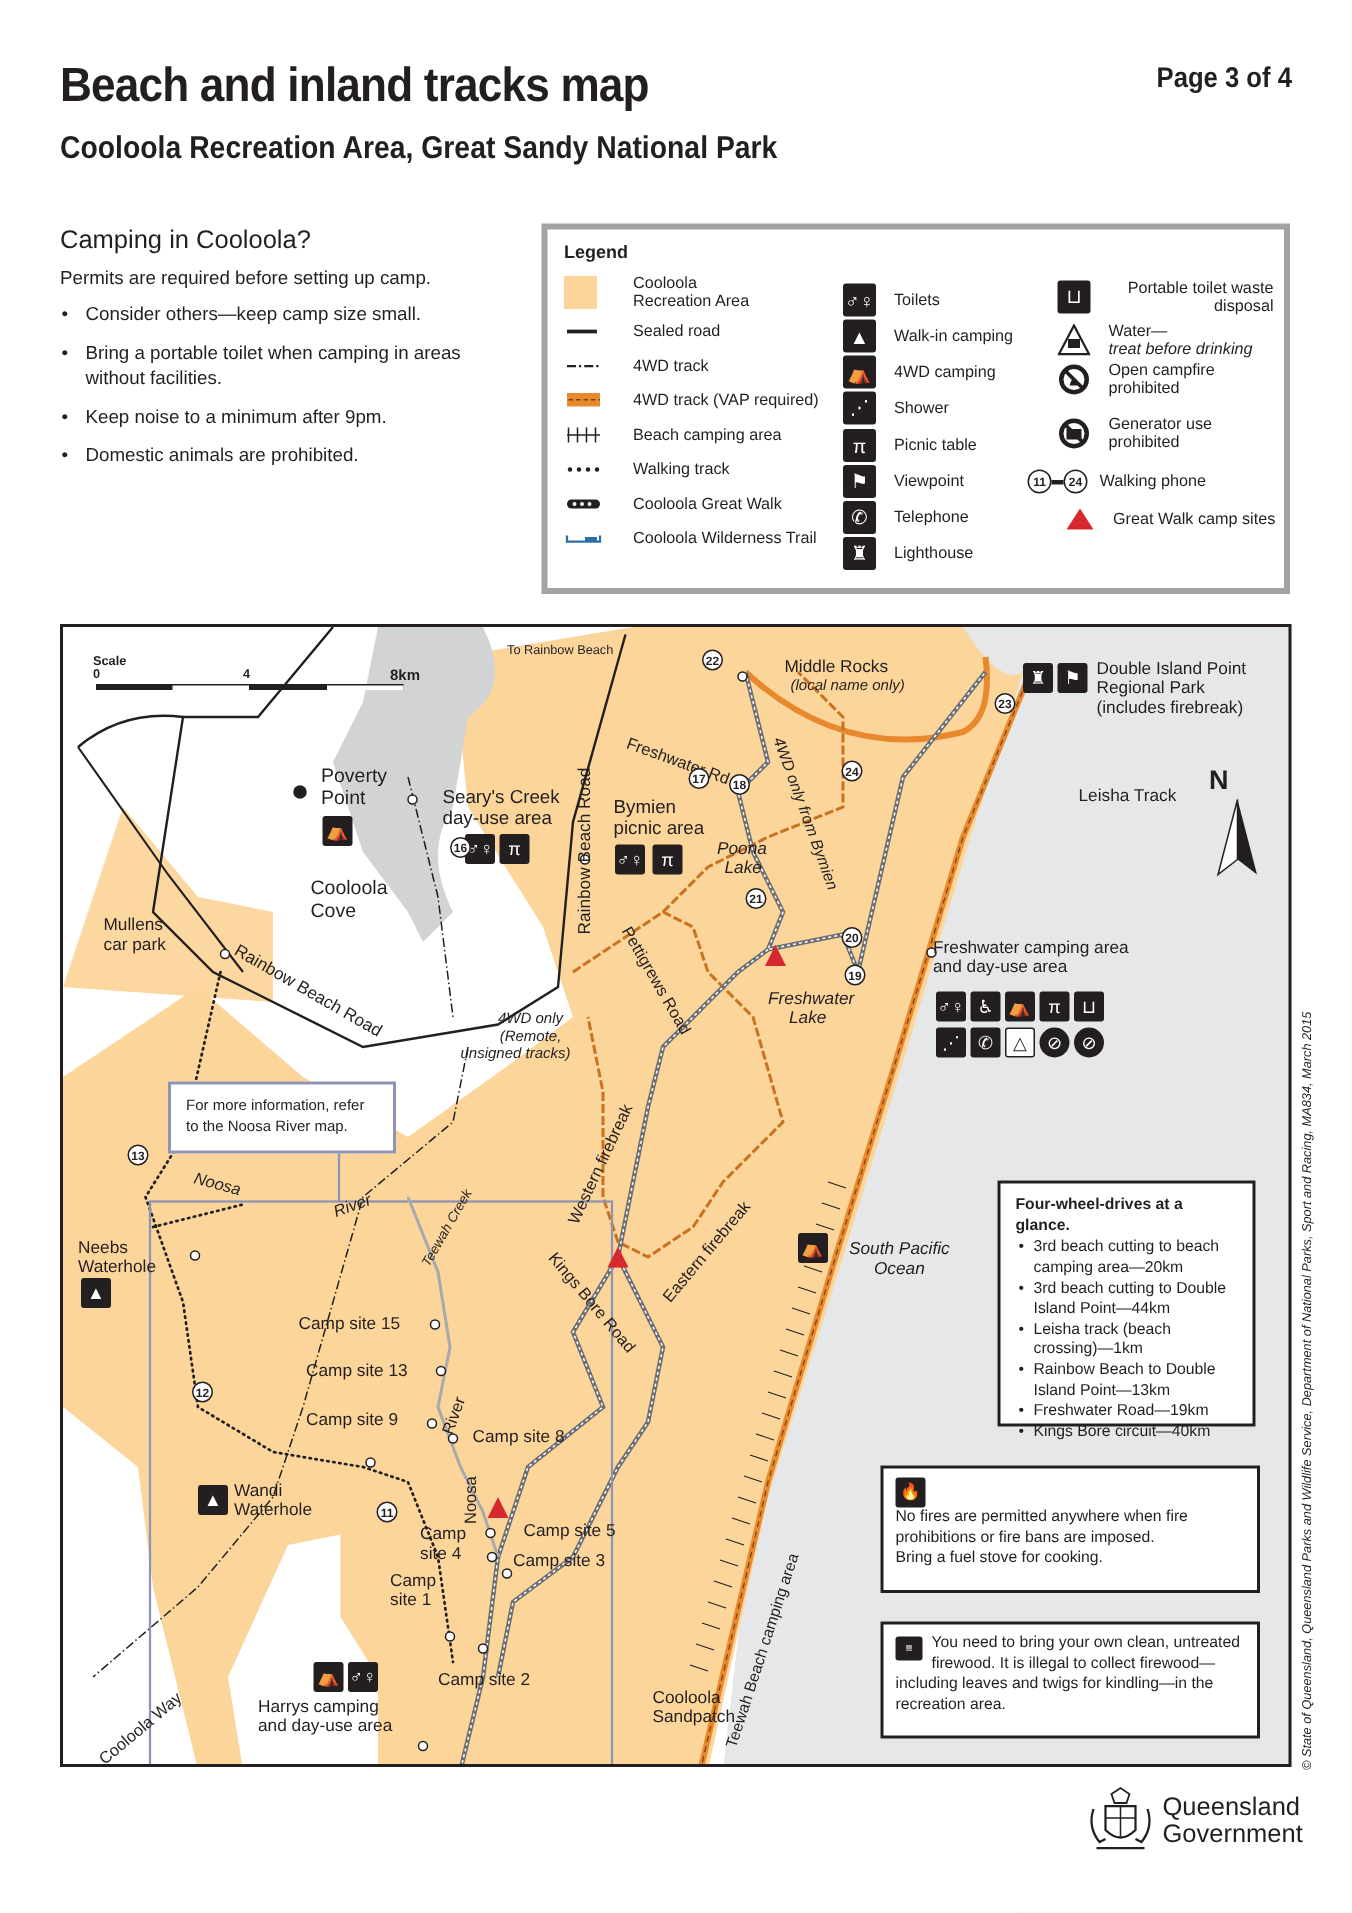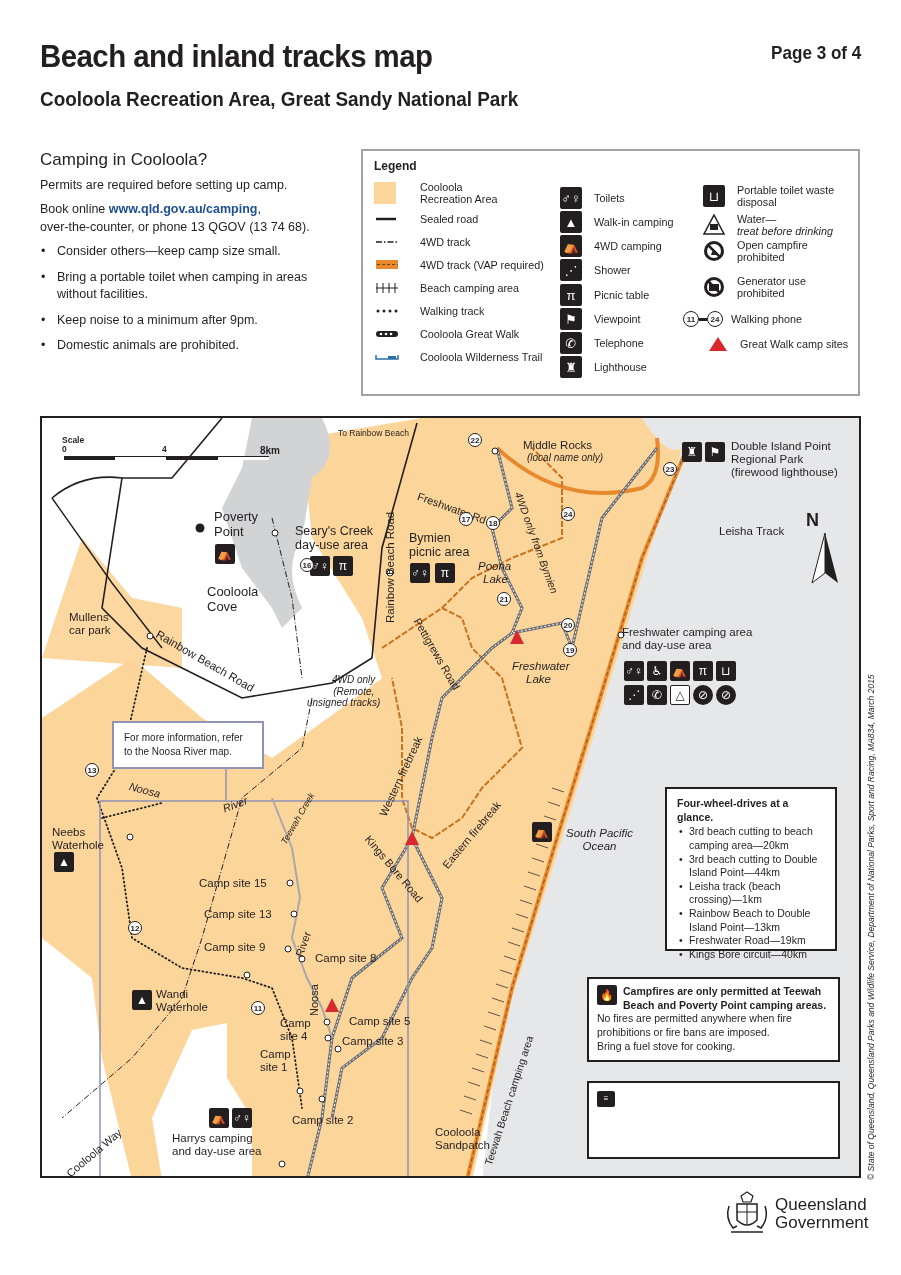--- a/index.html
+++ b/index.html
@@ -11,21 +11,21 @@
   .page-subtitle { position: absolute; left: 40px; top: 87px; font-size: 21px; font-weight: bold; transform: scaleX(0.9); transform-origin: left; }
 
   .camping { position: absolute; left: 40px; top: 148px; width: 300px; font-size: 12.5px; line-height: 1.4; }
   .camping h2 { font-size: 17px; font-weight: normal; margin-bottom: 5px; }
   .camping p { margin-bottom: 7px; }
   .camping .link { color: #1d4f91; font-weight: bold; }
   .camping ul { list-style: none; }
   .camping li { position: relative; padding-left: 17px; margin-bottom: 8px; }
   .camping li::before { content: "•"; position: absolute; left: 1px; top: 0; }
 
-  .legend { position: absolute; left: 361px; top: 149px; width: 499px; height: 247px; border: 2px solid #a3a3a3; font-size: 10.8px; }
+  .legend { position: absolute; left: 361px; top: 149px; width: 499px; height: 247px; border: 4px solid #a3a3a3; font-size: 10.8px; }
   .legend-title { position: absolute; left: 11px; top: 8px; font-weight: bold; font-size: 12px; }
   .lg-item { position: absolute; display: flex; align-items: center; }
   .lg-sym { width: 36px; height: 14px; position: relative; margin-right: 10px; flex-shrink: 0; }
   .lg-icon { width: 22px; height: 22px; background: #231f20; border-radius: 2px; color: #fff; display: flex; align-items: center; justify-content: center; font-size: 13px; margin-right: 12px; flex-shrink: 0; }
 
   .map { position: absolute; left: 40px; top: 416px; width: 821px; height: 762px; border: 2px solid #231f20; overflow: hidden; background: #e6e7e9; }
   .map svg { position: absolute; left: 0; top: 0; }
   .lbl { position: absolute; font-size: 11.5px; line-height: 1.15; white-space: nowrap; }
   .lbl.it { font-style: italic; }
   .ico { position: absolute; width: 20px; height: 20px; background: #231f20; color: #fff; border-radius: 2px; font-size: 12px; display: flex; align-items: center; justify-content: center; }
@@ -47,24 +47,20 @@
 </head>
 <body>
 
 <div class="page-title">Beach and inland tracks map</div>
 <div class="page-number">Page 3 of 4</div>
 <div class="page-subtitle">Cooloola Recreation Area, Great Sandy National Park</div>
 
 <div class="camping">
   <h2>Camping in Cooloola?</h2>
   <p>Permits are required before setting up camp.</p>
-  <p>
-    <span>Book online </span><span class="link">www.qld.gov.au/camping</span><span>,</span><br>
-    <span>over-the-counter, or phone 13 QGOV (13 74 68).</span>
-  </p>
   <ul>
     <li>Consider others—keep camp size small.</li>
     <li>Bring a portable toilet when camping in areas without facilities.</li>
     <li>Keep noise to a minimum after 9pm.</li>
     <li>Domestic animals are prohibited.</li>
   </ul>
 </div>
 
 <div class="legend">
   <div class="legend-title">Legend</div>
@@ -162,21 +158,21 @@
     <div class="lg-icon">✆</div>
       <span>Telephone</span>
   </div>
   <div class="lg-item" style="left:197px;top:205px;">
     <div class="lg-icon">♜</div>
       <span>Lighthouse</span>
   </div>
 
   <div class="lg-item" style="left:340px;top:33px;">
     <div class="lg-icon">⊔</div>
-      <span style="width:110px;line-height:1.15;">Portable toilet waste disposal</span>
+      <span style="width:110px;line-height:1.15;text-align:right;">Portable toilet waste disposal</span>
   </div>
   <div class="lg-item" style="left:340px;top:62px;">
     <svg width="22" height="22" style="margin-right:12px;">
         <polygon points="11,1 21,20 1,20" fill="#fff" stroke="#231f20" stroke-width="1.5"></polygon>
         <rect x="7" y="10" width="8" height="6" fill="#231f20"></rect>
       </svg>
     <span style="line-height:1.15;"><span>Water—</span><br><i>treat before drinking</i></span>
   </div>
   <div class="lg-item" style="left:340px;top:88px;">
     <svg width="22" height="22" style="margin-right:12px;">
@@ -303,21 +299,21 @@
   <div class="lbl" style="left:20px;top:27px;font-size:8.5px;font-weight:bold;">0</div>
   <div class="lbl" style="left:120px;top:27px;font-size:8.5px;font-weight:bold;">4</div>
   <div class="lbl" style="left:218px;top:27px;font-size:10px;font-weight:bold;">8km</div>
 
   <div class="lbl" style="left:296px;top:11px;font-size:8.5px;">To Rainbow Beach</div>
   <div class="lbl" style="left:481px;top:21px;">Middle Rocks</div>
   <div class="lbl it" style="left:485px;top:34px;font-size:10px;">(local name only)</div>
 
   <div class="ico" style="left:640px;top:24px;">♜</div>
   <div class="ico" style="left:663px;top:24px;">⚑</div>
-  <div class="lbl" style="left:689px;top:22px;"><span>Double Island Point</span><br><span>Regional Park</span><br><span>(firewood lighthouse)</span></div>
+  <div class="lbl" style="left:689px;top:22px;"><span>Double Island Point</span><br><span>Regional Park</span><br><span>(includes firebreak)</span></div>
 
   <div class="lbl" style="left:172px;top:92px;font-size:13px;"><span>Poverty</span><br><span>Point</span></div>
   <div class="ico" style="left:173px;top:126px;">⛺</div>
 
   <div class="lbl" style="left:253px;top:106px;font-size:12.5px;"><span>Seary's Creek</span><br><span>day-use area</span></div>
   <div class="ico" style="left:268px;top:138px;">♂♀</div>
   <div class="ico" style="left:291px;top:138px;">π</div>
 
   <div class="lbl" style="left:342px;top:205px;font-size:11.5px;transform:rotate(-90deg);transform-origin:left top;">Rainbow Beach Road</div>
   <div class="lbl" style="left:378px;top:72px;font-size:11px;transform:rotate(20deg);transform-origin:left top;">Freshwater Rd</div>
@@ -421,28 +417,28 @@
       <li>Leisha track (beach crossing)—1km</li>
       <li>Rainbow Beach to Double Island Point—13km</li>
       <li>Freshwater Road—19km</li>
       <li>Kings Bore circuit—40km</li>
     </ul>
   </div>
 
   <div class="infobox" style="left:545px;top:559px;width:253px;height:85px;padding:6px 8px;">
     <div style="display:flex;">
       <div style="width:20px;height:20px;background:#231f20;color:#fff;font-size:11px;display:flex;align-items:center;justify-content:center;margin-right:6px;flex-shrink:0;border-radius:2px;">🔥</div>
-      <div style="font-weight:bold;">Campfires are only permitted at Teewah Beach and Poverty Point camping areas.</div>
     </div>
     <div>No fires are permitted anywhere when fire prohibitions or fire bans are imposed.</div>
     <div>Bring a fuel stove for cooking.</div>
   </div>
 
   <div class="infobox" style="left:545px;top:663px;width:253px;height:78px;padding:6px 8px;">
     <div style="float:left;width:18px;height:16px;background:#231f20;color:#fff;font-size:8px;display:flex;align-items:center;justify-content:center;margin:2px 6px 0 0;border-radius:2px;">≡</div>
+    <span>You need to bring your own clean, untreated firewood. It is illegal to collect firewood—including leaves and twigs for kindling—in the recreation area.</span>
   </div>
 </div>
 
 <div class="copyright">© State of Queensland, Queensland Parks and Wildlife Service, Department of National Parks, Sport and Racing, MA834, March 2015</div>
 
 <div class="qld-logo">
   <svg class="qld-crest" viewBox="0 0 48 48">
     <path d="M14 14 H34 V30 Q24 40 14 30 Z" fill="none" stroke="#231f20" stroke-width="1.5"></path>
     <line x1="24" y1="14" x2="24" y2="34" stroke="#231f20" stroke-width="1"></line>
     <line x1="14" y1="22" x2="34" y2="22" stroke="#231f20" stroke-width="1"></line>

